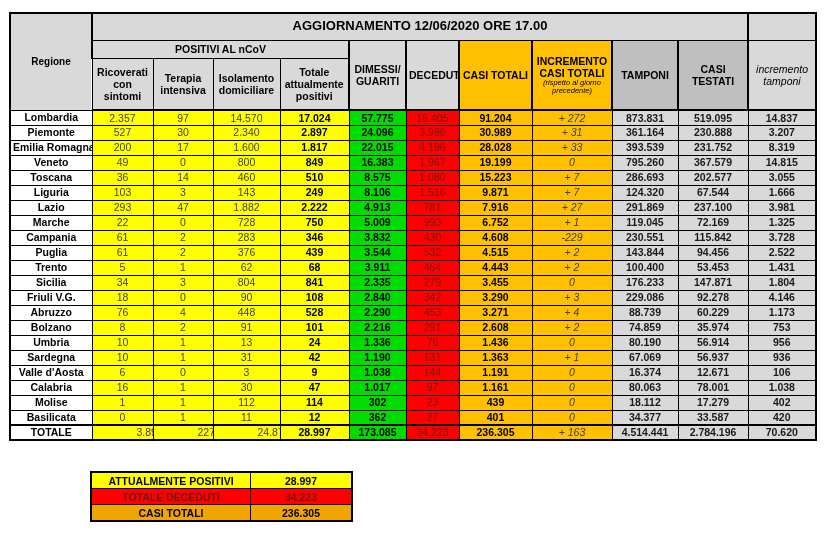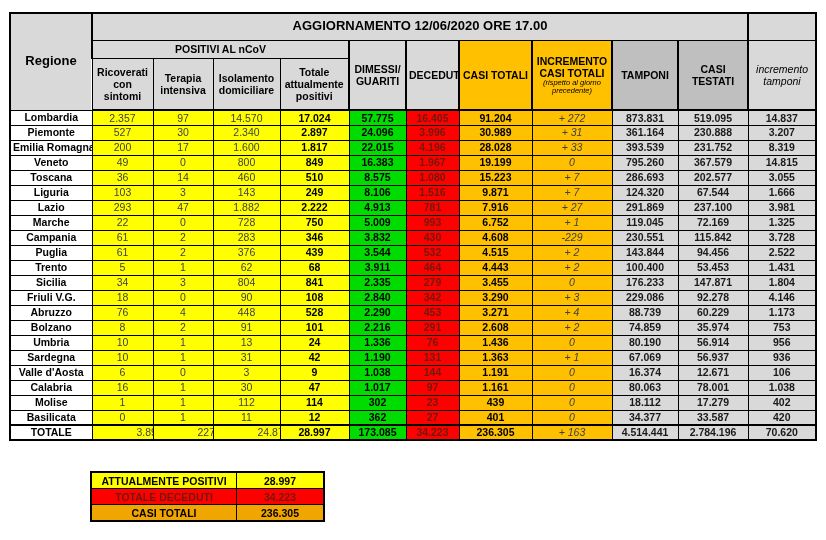--- a/index.html
+++ b/index.html
@@ -20,55 +20,55 @@
     border:1px solid #000;padding:0 2px;text-align:center;vertical-align:middle;
     font-size:10.5px;line-height:1.15;overflow:hidden;white-space:nowrap;
   }
   table.main th{white-space:normal;}
   
   tr.r-title{height:27px;}
   tr.r-group{height:18px;}
   tr.r-sub{height:52px;}
   .h{background:var(--header_gray);font-weight:bold;color:#000;}
   .h.title{font-size:13px;border-left-width:2px;border-right-width:2px;}
-  .h.regione{font-size:13px;}
+  .h.regione{font-size:10px;}
   .h.corner{background:var(--header_gray);}
   .h.group{border-left-width:2px;}
   .h.dim,.h.dec{border-left-width:2px;}
   .h.cas,.h.inc{background:var(--orange);border-left-width:2px;margin-left:17px;}
   .h.inc .note{display:block;font-weight:normal;font-style:italic;font-size:7.5px;line-height:1.05;}
   .h.tam,.h.tes{background:var(--header_dark);border-left-width:2px;}
   .h.inctam{background:var(--header_gray);font-weight:normal;font-style:italic;border-left-width:2px;}
   thead tr.r-sub th{border-bottom:2px solid #000;}
   thead .h.dim,thead .h.dec,thead .h.cas,thead .h.inc,thead .h.tam,thead .h.tes,thead .h.inctam{border-bottom:2px solid #000;}
 
   
   tbody tr{height:15px;}
   tbody td.reg{background:#fff;font-weight:bold;color:#000;}
   td.v0,td.v1,td.v2{background:var(--yellow);color:var(--muted_text);border-left-width:1px;}
   td.v0{border-left-width:2px;}
   td.v3{background:var(--yellow);color:#000;font-weight:bold;}
   td.v4{background:var(--green);color:#000;font-weight:bold;border-left-width:2px;}
-  td.v5{background:var(--red);color:var(--deceduti_text);font-weight:bold;border-left-width:2px;}
+  td.v5{background:var(--red);color:var(--deceduti_text);font-weight:normal;border-left-width:2px;}
   td.v6{background:var(--orange);color:#000;font-weight:bold;border-left-width:2px;}
   td.v7{background:var(--orange);color:var(--muted_text);font-style:italic;border-left-width:2px;}
   td.v8,td.v9,td.v10{background:var(--header_gray);color:#1a1a1a;font-weight:bold;border-left-width:2px;}
   tr.total td{border-top:2px solid #000;}
   tr.total td.reg{font-weight:bold;}
   tr.total td.v0,tr.total td.v1,tr.total td.v2{color:var(--muted_text);padding-left:44px;}
 
   
   table.summary{
     position:absolute;left:90px;top:471px;
     border-collapse:collapse;table-layout:fixed;width:222px;
     border:2px solid #000;
   }
   table.summary td{
     border:1px solid #000;height:15px;text-align:center;vertical-align:middle;
-    font-size:10.5px;font-weight:bold;color:#000;padding:0 2px;white-space:nowrap;
+    font-size:10.5px;font-weight:bold;color:#000;padding:0 9px;white-space:nowrap;
   }
   td.s-label{width:140px;}
   td.s-value{width:82px;}
 </style>
 </head>
 <body>
 
 <div class="canvas">
 
   <table class="main">

